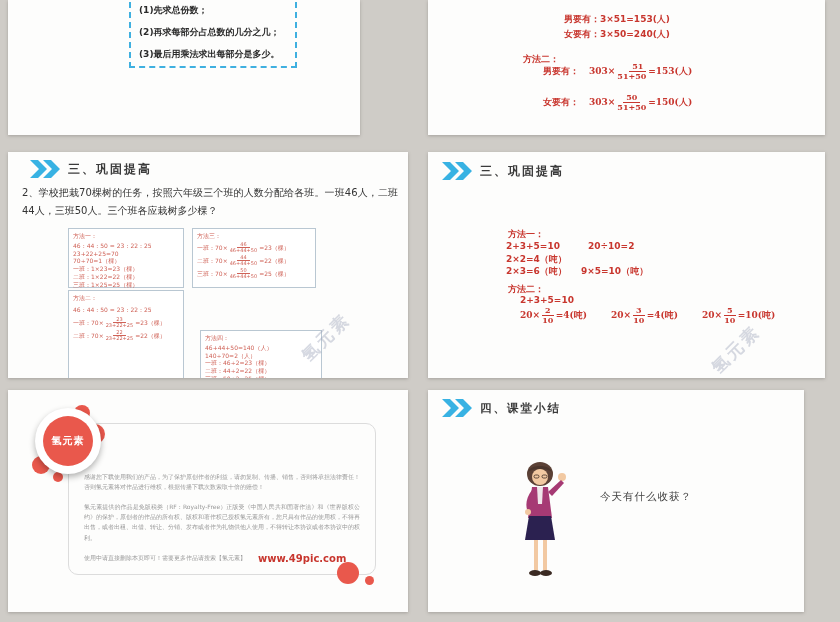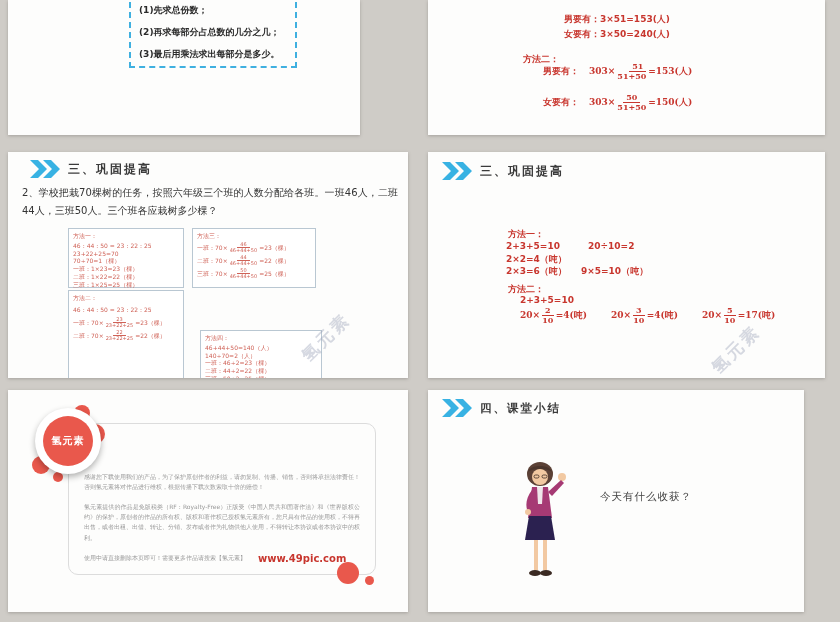--- a/index.html
+++ b/index.html
@@ -193,21 +193,21 @@
           <span>10</span>
         </span>
       <span>=4(吨)</span>
     </span>
     <span class="fracrow">
       <span>20×</span>
       <span class="frac" style="font-size:8px;">
           <span class="fnum">5</span>
           <span>10</span>
         </span>
-      <span>=17(吨)</span>
+      <span>=10(吨)</span>
     </span>
   </div>
 
 </div>
 
 <div class="slide" style="left:8px;top:390px;width:400px;height:222px;">
   <div class="copy-box" style="left:60px;top:33px;width:306px;height:150px;"></div>
   <div class="copy-para" style="left:76px;top:82px;width:276px;">感谢您下载使用我们的产品，为了保护原创作者的利益，请勿复制、传播、销售，否则将承担法律责任！否则氢元素将对作品进行维权，根据传播下载次数索取十倍的赔偿！</div>
   <div class="copy-para" style="left:76px;top:112px;width:276px;">氢元素提供的作品是免版税类（RF：Royalty-Free）正版受《中国人民共和国著作法》和《世界版权公约》的保护，原创者的作品的所有权、版权和著作权已授权氢元素所有，您只具有作品的使用权，不得再出售，或者出租、出借、转让、分销、发布或者作为礼物供他人使用，不得转让本协议或者本协议中的权利。</div>
   <div class="copy-footer" style="left:76px;top:164px;">使用中请直接删除本页即可！需要更多作品请搜索【氢元素】</div>

